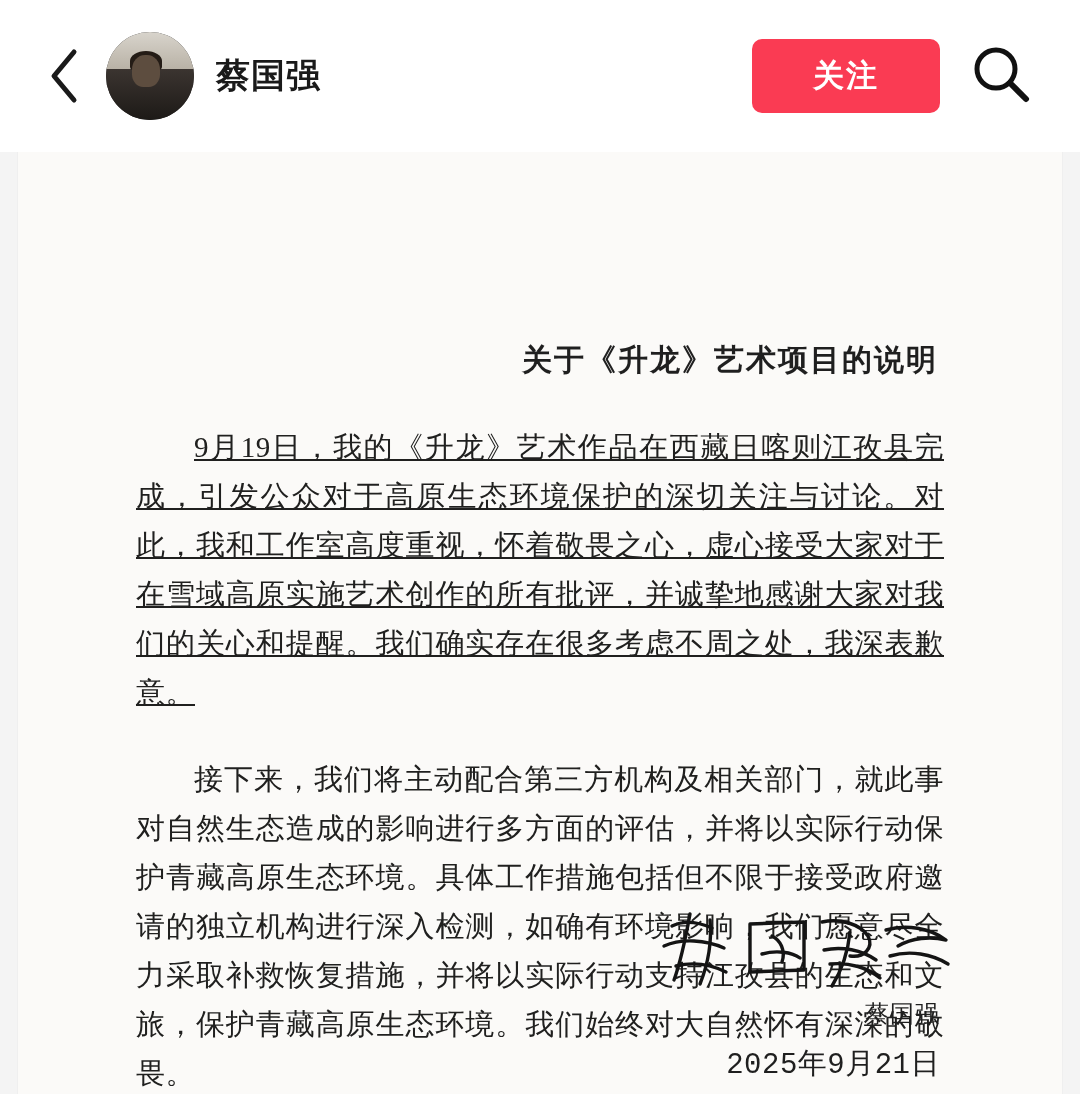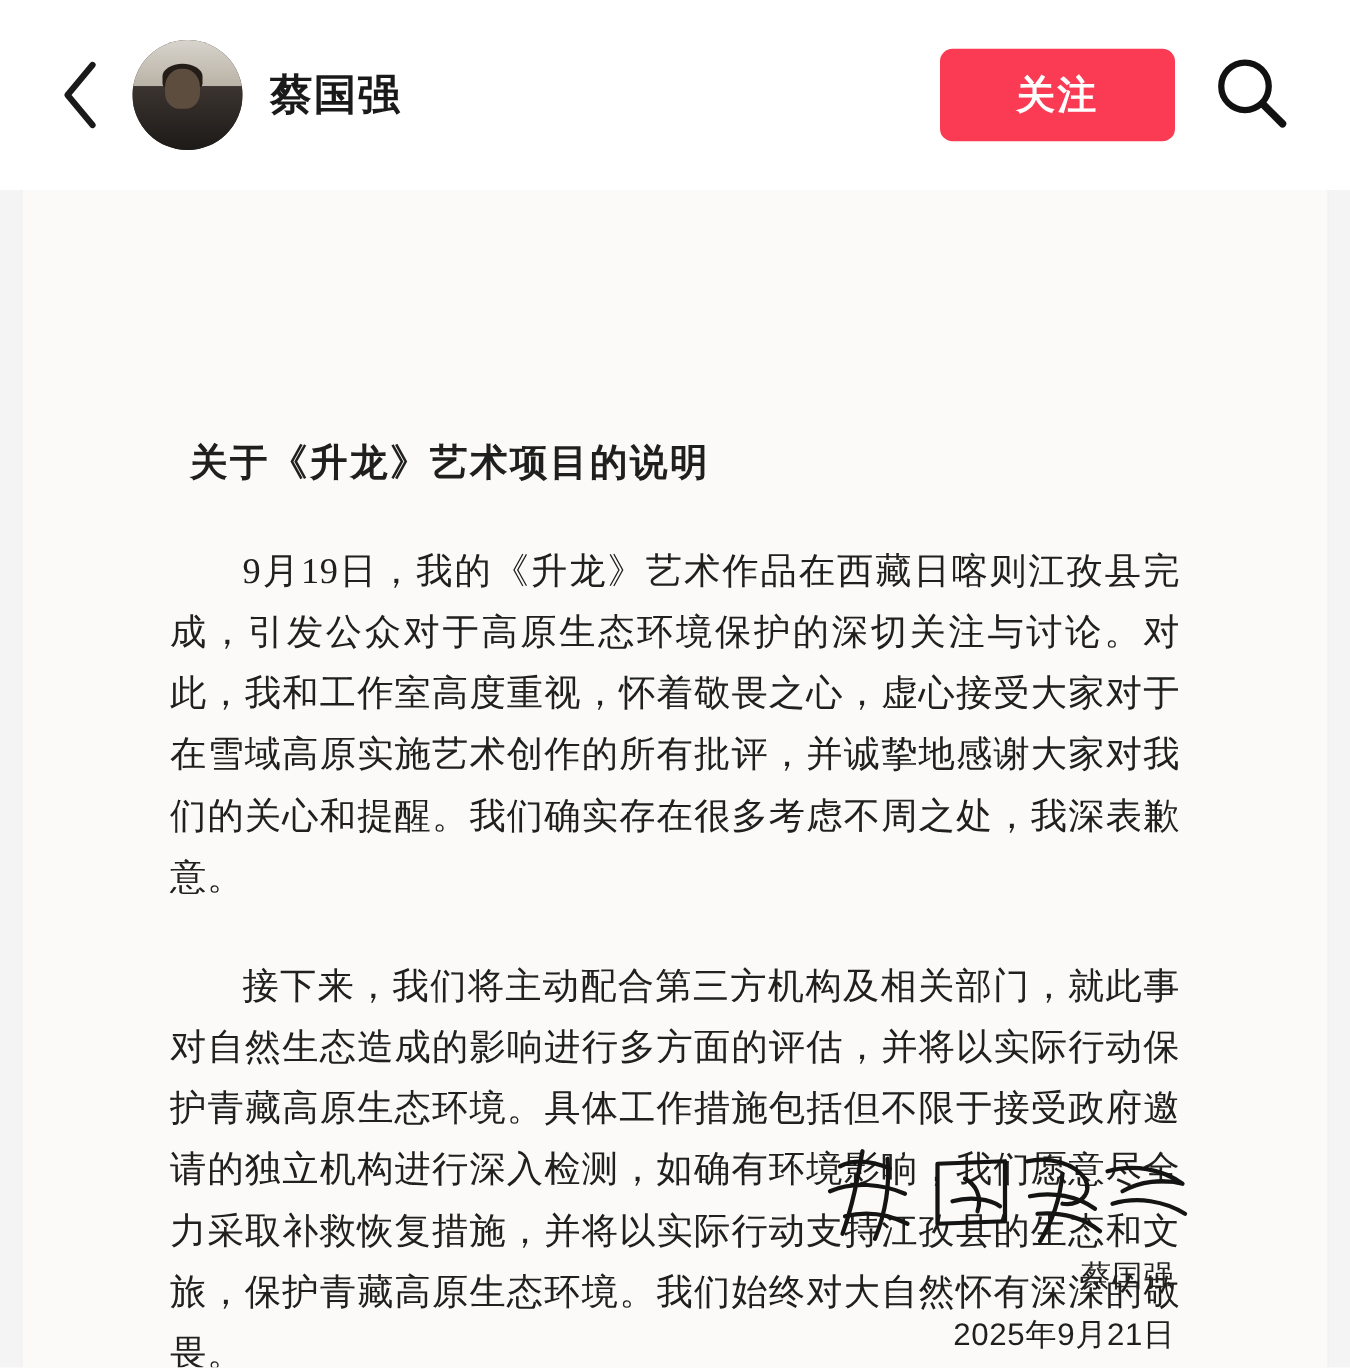--- a/index.html
+++ b/index.html
@@ -149,41 +149,41 @@
 
   .doc-inner {
     position: absolute;
     left: 118px;
     right: 118px;
     top: 0;
     bottom: 0;
   }
 
   .doc-title {
-    margin: 16px;
+    margin: 6px;
     padding-top: 182px;
-    text-align: left;
+    text-align: right;
     font-size: 30px;
     font-weight: 700;
     color: #1f1f1f;
     letter-spacing: 2px;
     font-family: "Liberation Serif", "DejaVu Serif", serif;
   }
 
   .doc-para {
     margin: 0;
     font-size: 29px;
     line-height: 49px;
     color: #20201f;
     text-align: justify;
     text-indent: 2em;
     letter-spacing: 0.5px;
     font-family: "Liberation Serif", "DejaVu Serif", serif;
   }
-  .doc-para.p1 { margin-top: 42px; }
+  .doc-para.p1 { margin-top: 42px; text-decoration: underline; }
   .doc-para.p2 { margin-top: 38px; }
 
   
   .sign-block {
     position: absolute;
     right: 0;
     bottom: 10px;
     width: 430px;
     text-align: right;
   }
@@ -199,24 +199,24 @@
   }
   .sign-name {
     font-size: 24px;
     color: #1f1f1f;
     letter-spacing: 1px;
     font-family: "Liberation Serif", "DejaVu Serif", serif;
     margin-bottom: 14px;
     padding-right: 4px;
   }
   .sign-date {
-    font-size: 25px;
+    font-size: 29px;
     color: #1f1f1f;
     letter-spacing: 0.5px;
-    font-family: Liberation Sans, sans-serif;
+    font-family: Liberation Mono, monospace;
     padding-right: 4px;
   }
 </style>
 </head>
 <body>
 
 <div class="app">
 
   <div class="header">
 

